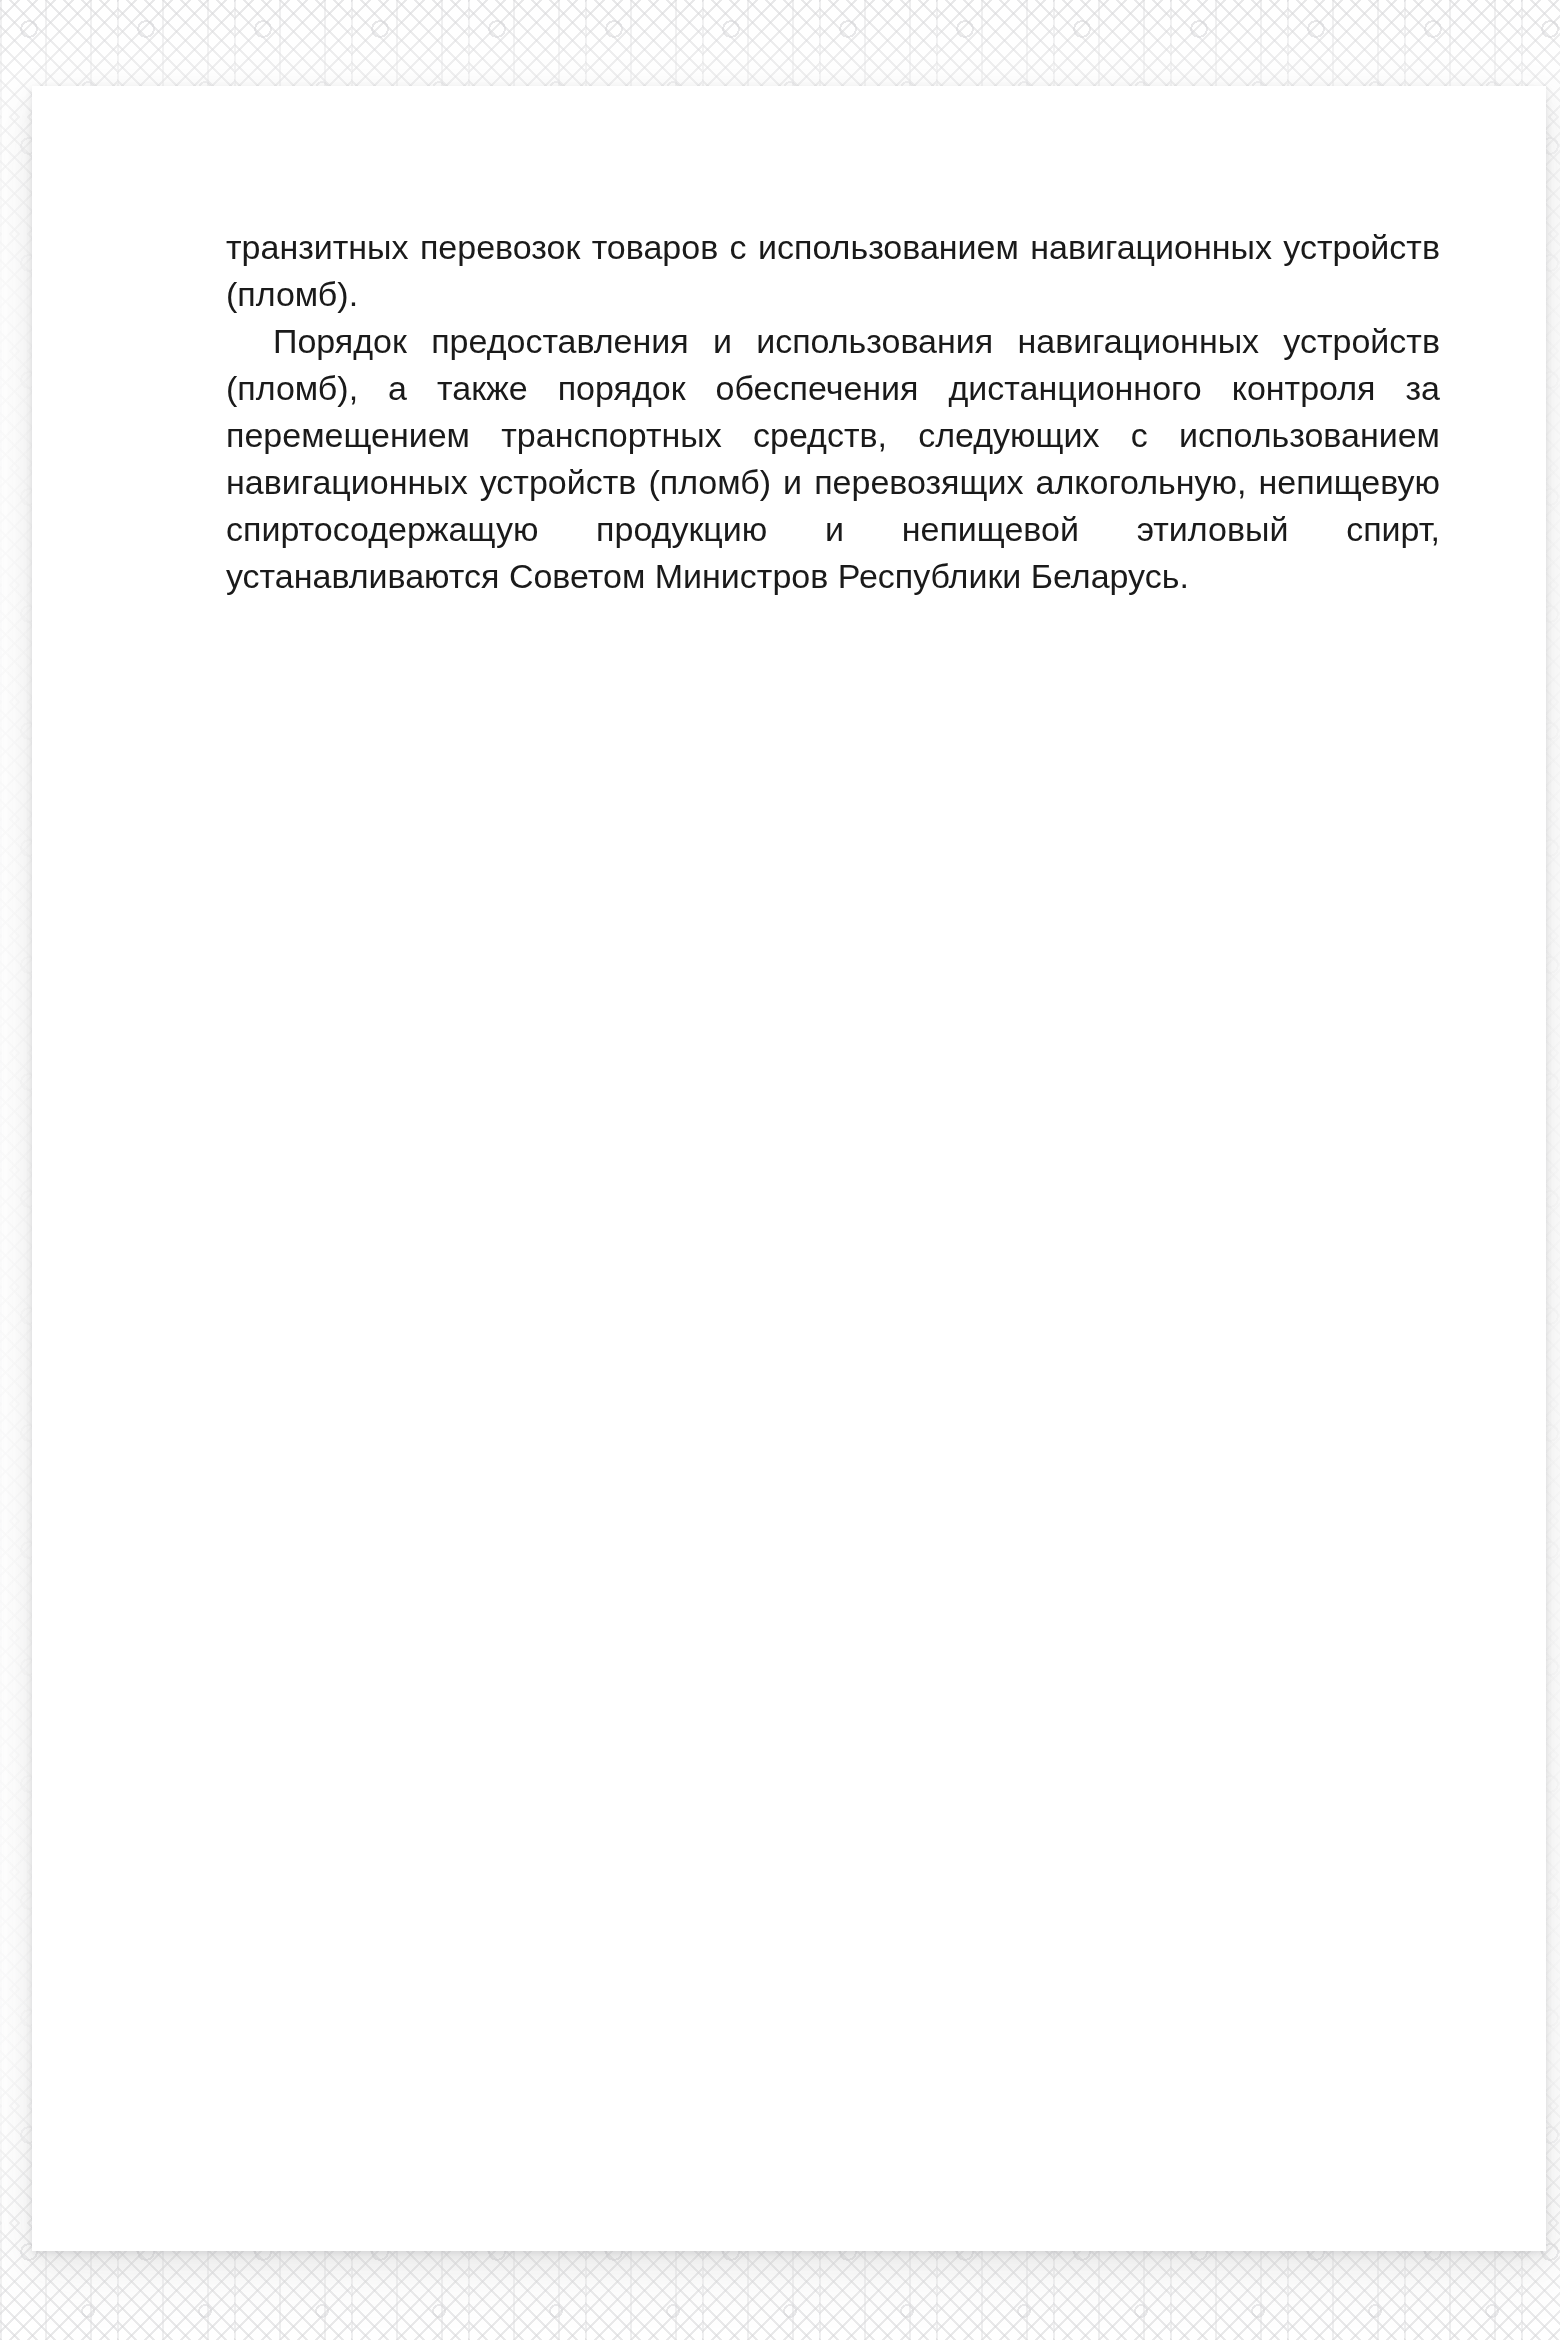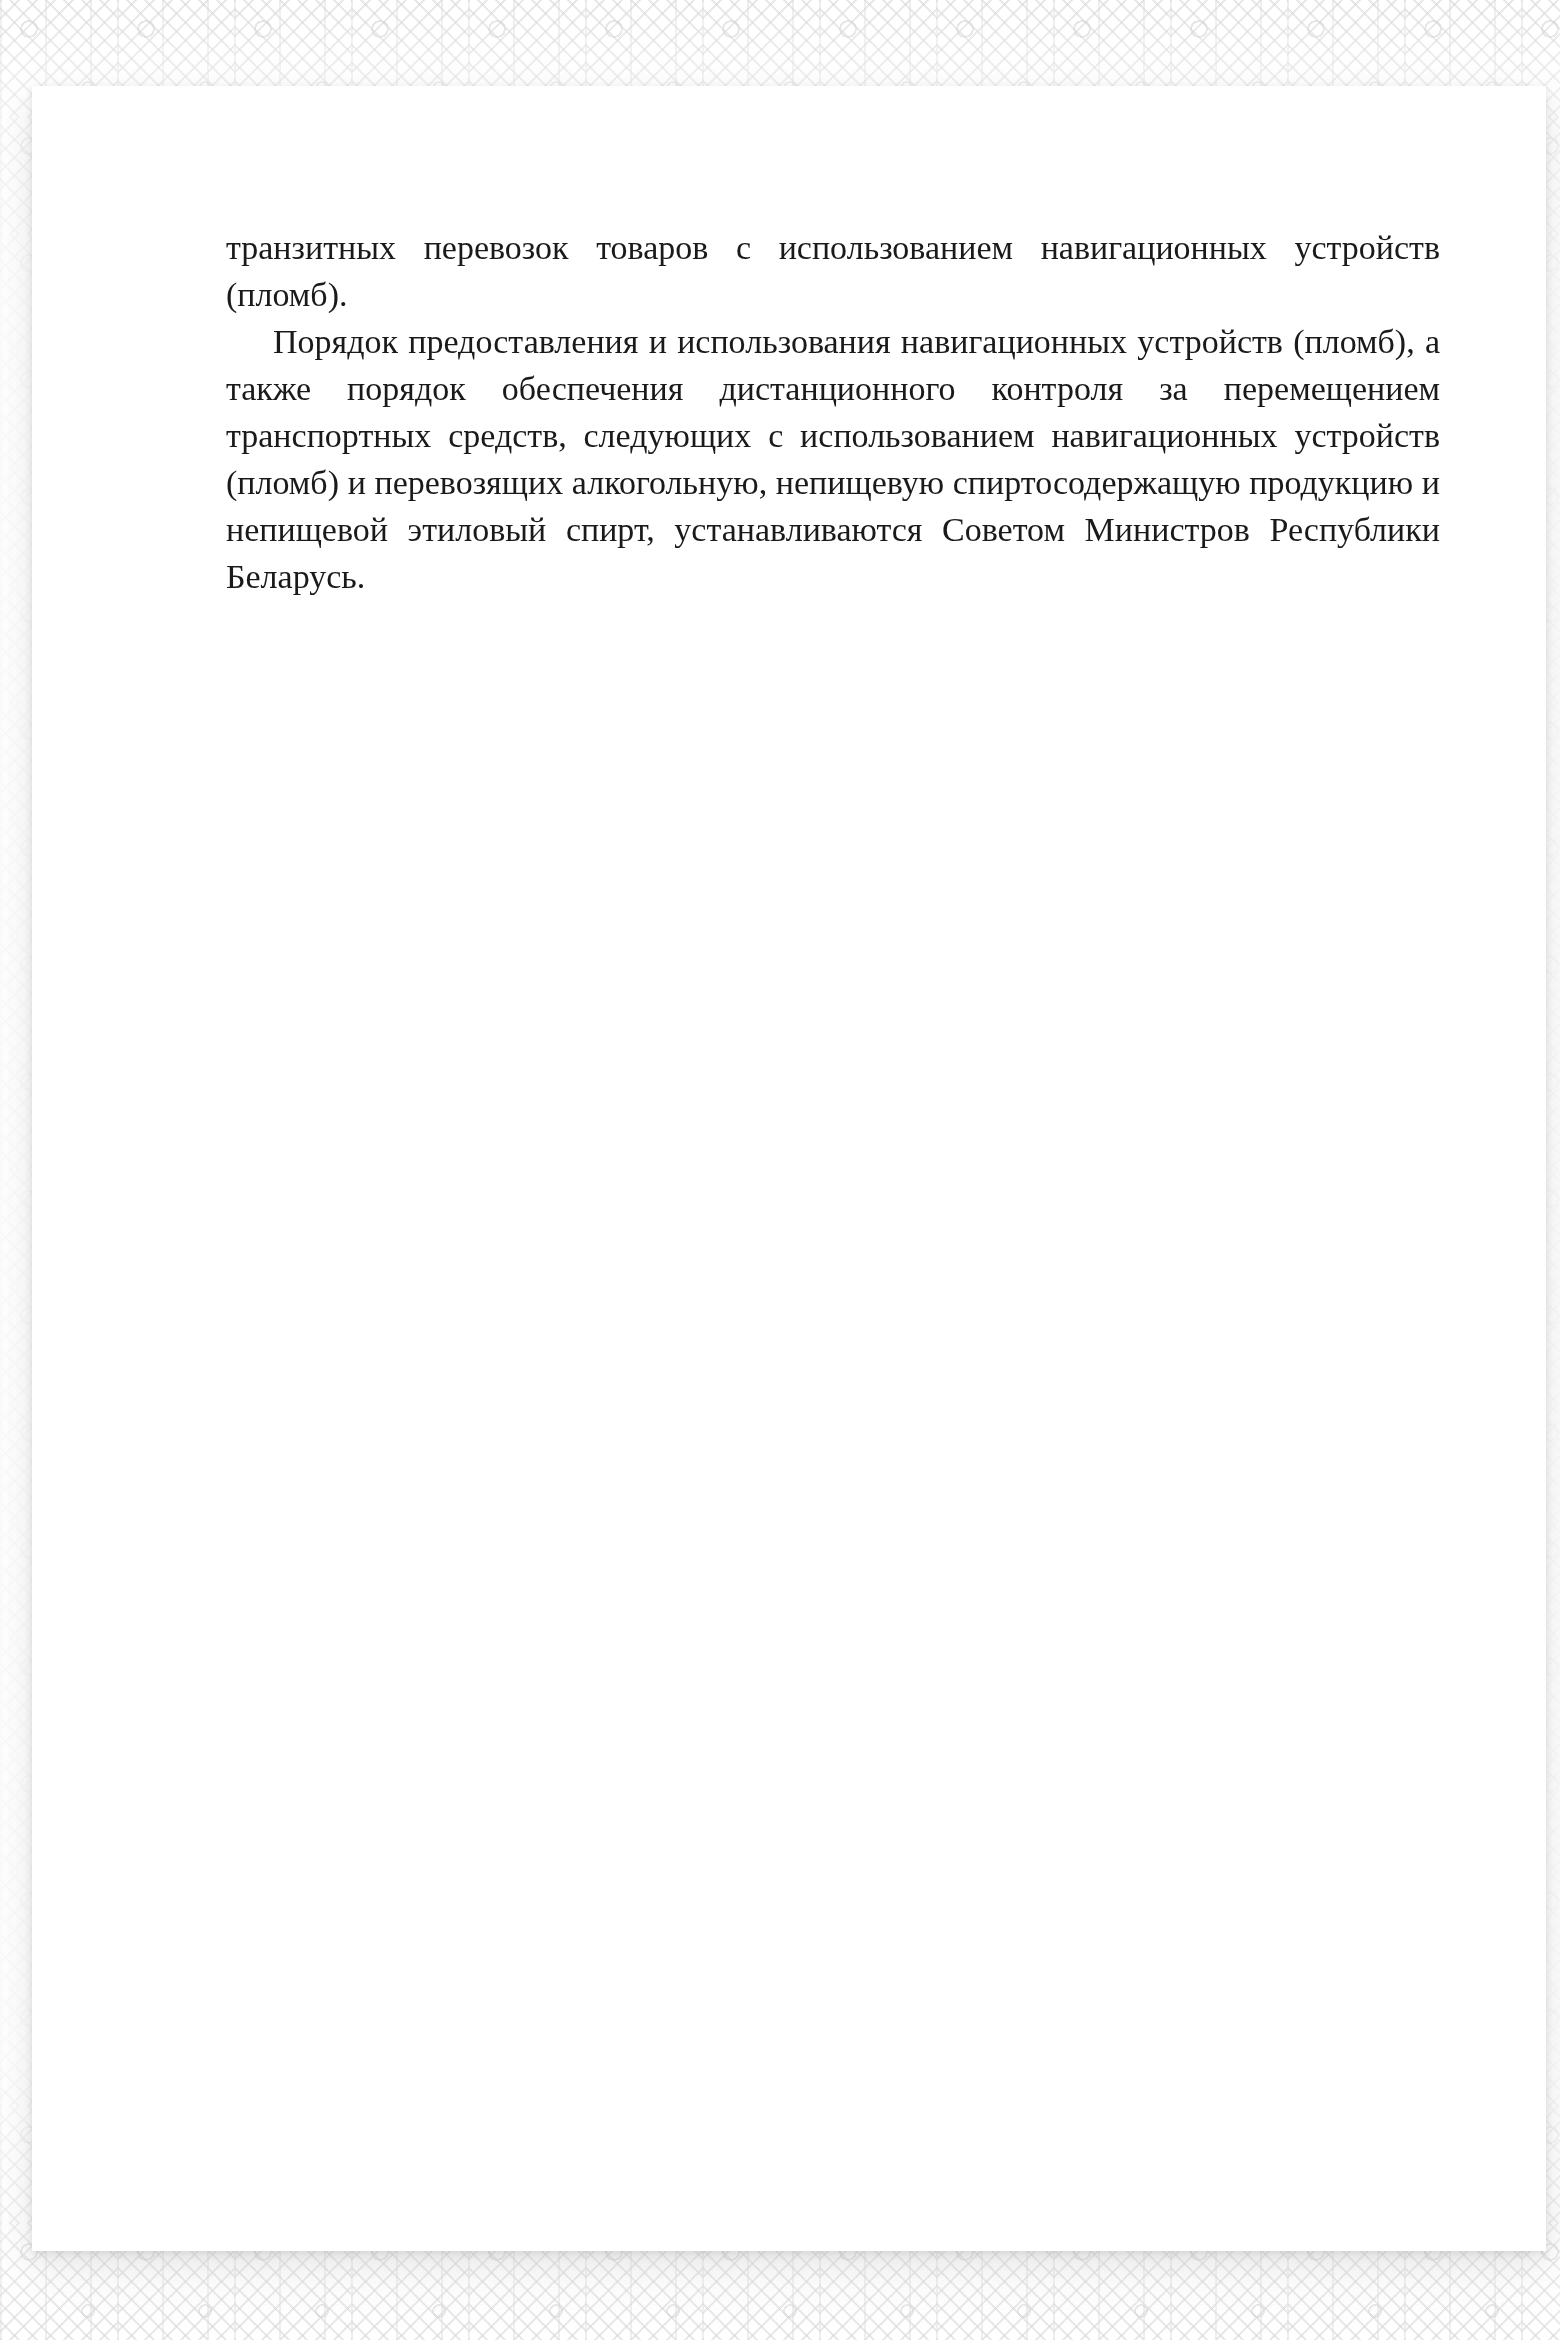--- a/index.html
+++ b/index.html
@@ -92,21 +92,21 @@
     width: 1214px;   
   }
   p.doc-par {
     margin: 0;
     padding: 0;
     text-align: justify;
     text-justify: inter-word;
     font-size: 34px;
     line-height: 47px;
     color: #1a1a1a;
-    font-family: Liberation Serif, serif;
+    font-family: Liberation Sans, sans-serif;
     -webkit-font-smoothing: antialiased;
   }
   p.doc-par.indented {
     text-indent: 47px;
   }
   p.doc-par.continued {
     text-indent: 0;
   }
 </style>
 </head>

